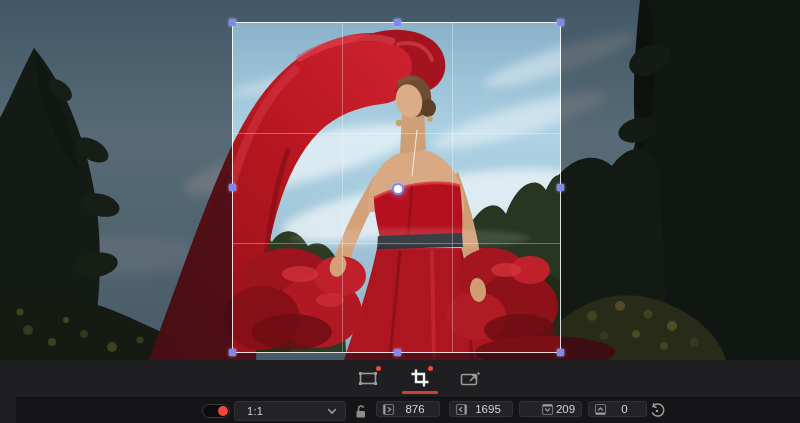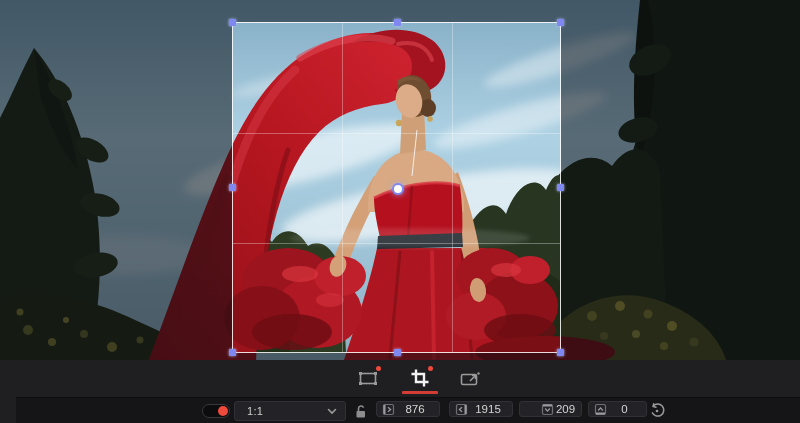--- a/index.html
+++ b/index.html
@@ -282,21 +282,21 @@
       </div>
 
       <div class="field" style="left:433px;width:64px;">
         <span class="ficon">
           <svg width="13" height="13" viewBox="0 0 13 13">
             <rect x="1.5" y="1.5" width="10" height="10" rx="1.5" fill="none" stroke="#6f6f74" stroke-width="1.2"></rect>
             <line x1="10.5" y1="2" x2="10.5" y2="11" stroke="#9a9aa0" stroke-width="2"></line>
             <path d="M7,4.2 L4.4,6.5 L7,8.8" fill="none" stroke="#9a9aa0" stroke-width="1.3"></path>
           </svg>
         </span>
-        <span class="fval">1915</span>
+        <span class="fval">1695</span>
       </div>
 
       <div class="field" style="left:503px;width:63px;padding-left:16px;">
         <span class="ficon">
           <svg width="13" height="13" viewBox="0 0 13 13">
             <rect x="1.5" y="1.5" width="10" height="10" rx="1.5" fill="none" stroke="#6f6f74" stroke-width="1.2"></rect>
             <line x1="2" y1="2.5" x2="11" y2="2.5" stroke="#9a9aa0" stroke-width="2"></line>
             <path d="M4.2,5.5 L6.5,8.1 L8.8,5.5" fill="none" stroke="#9a9aa0" stroke-width="1.3"></path>
           </svg>
         </span>

